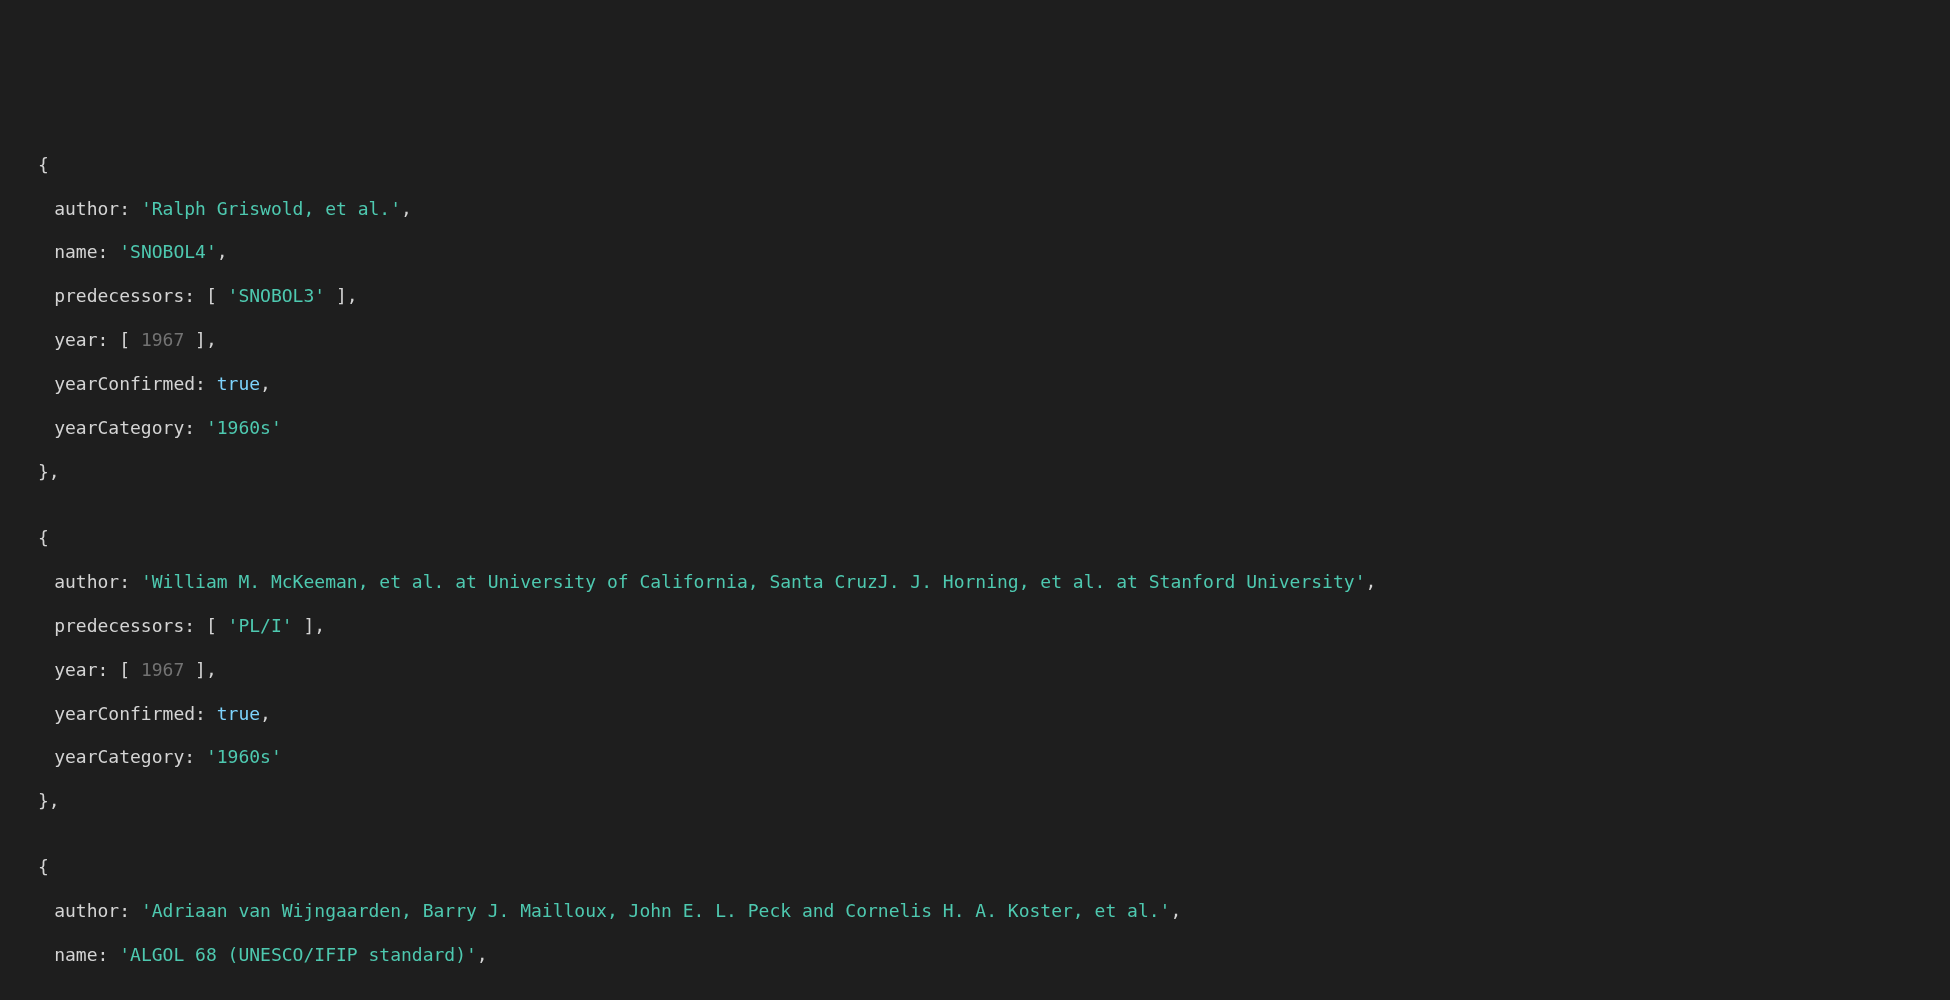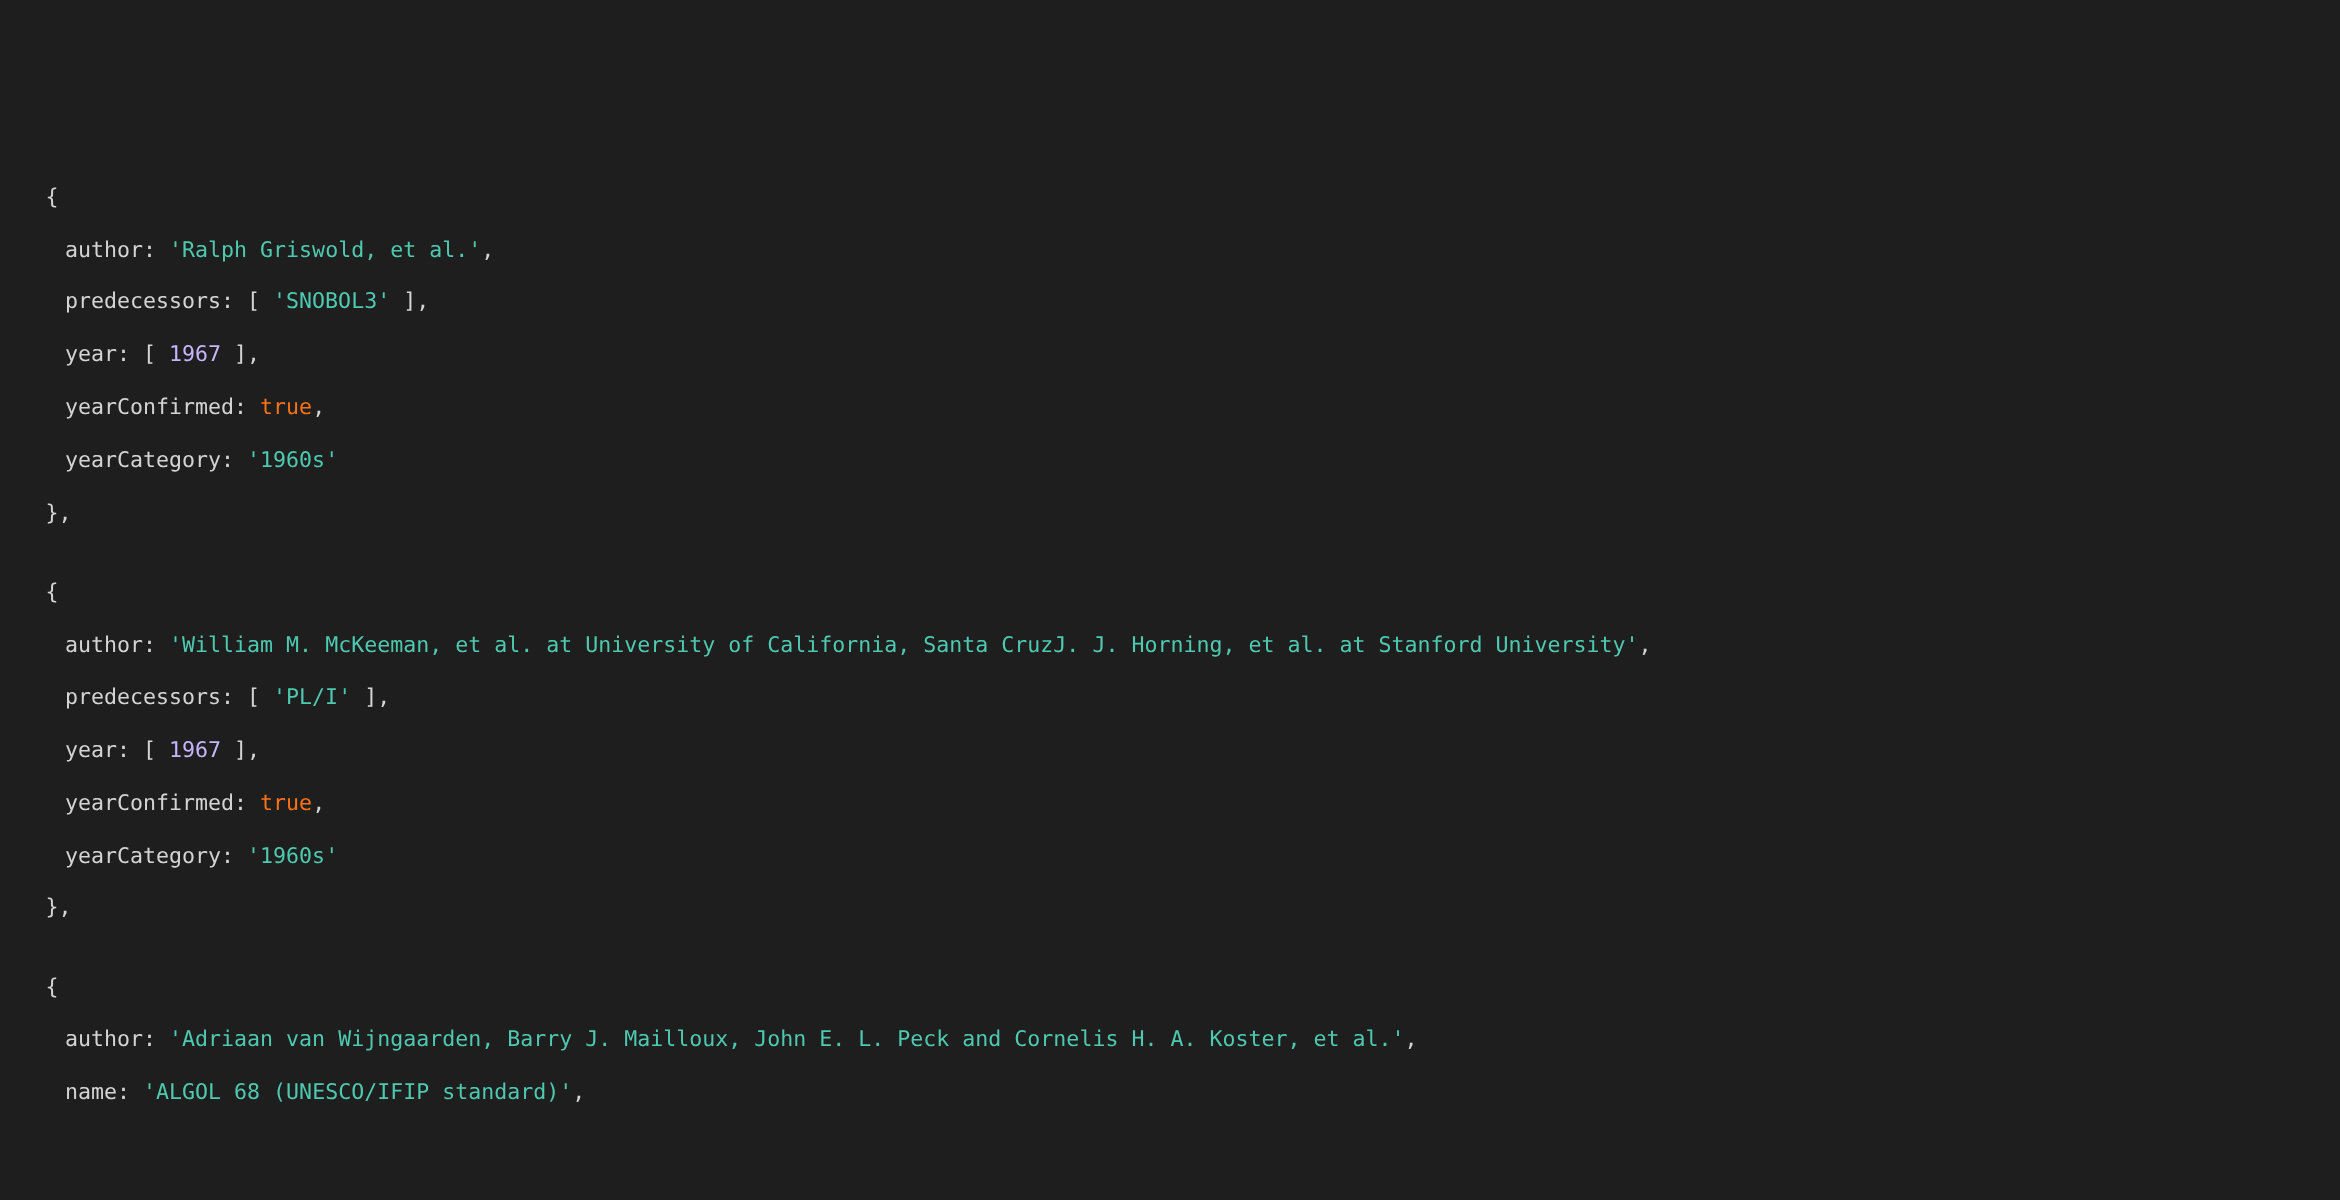--- a/index.html
+++ b/index.html
@@ -17,32 +17,33 @@
   }
   .term {
     padding: 0 0 0 0;
   }
   .ln { display: block; }
   .i1 { padding-left: 3.5ch; }   
   .i2 { padding-left: 5.0ch; }   
   .key   { color: #d4d4d4; text-align: center; }
   .punc  { color: #d4d4d4; }
   .str   { color: #4ec9b0; text-align: center; }     
-  .num   { color: #c4b5fd; }     
-  .bool  { color: #f97316; }
+  .num   { color: #737373; }     
+  .bool  { color: #7dd3fc; }
 </style>
 </head>
 <body>
 
 
 
 <div class="term">
 
 <span class="ln i1"><span class="punc">{</span></span>
 <span class="ln i2"><span class="key">author</span><span class="punc">: </span><span class="str">'<span>Ralph Griswold, et al.</span>'</span><span class="punc">,</span></span>
+<span class="ln i2"><span class="key">name</span><span class="punc">: </span><span class="str">'<span>SNOBOL4</span>'</span><span class="punc">,</span></span>
 <span class="ln i2"><span class="key">predecessors</span><span class="punc">: [ </span><span class="str">'<span>SNOBOL3</span>'</span><span class="punc"> ],</span></span>
 <span class="ln i2"><span class="key">year</span><span class="punc">: [ </span><span class="num">1967</span><span class="punc"> ],</span></span>
 <span class="ln i2"><span class="key">yearConfirmed</span><span class="punc">: </span><span class="bool">true</span><span class="punc">,</span></span>
 <span class="ln i2"><span class="key">yearCategory</span><span class="punc">: </span><span class="str">'<span>1960s</span>'</span></span>
 <span class="ln i1"><span class="punc">},</span></span>
 
 <span class="ln i1"><span class="punc">{</span></span>
 <span class="ln i2"><span class="key">author</span><span class="punc">: </span><span class="str">'<span>William M. McKeeman, et al. at University of California, Santa CruzJ. J. Horning, et al. at Stanford University</span>'</span><span class="punc">,</span></span>
 <span class="ln i2"><span class="key">predecessors</span><span class="punc">: [ </span><span class="str">'<span>PL/I</span>'</span><span class="punc"> ],</span></span>
 <span class="ln i2"><span class="key">year</span><span class="punc">: [ </span><span class="num">1967</span><span class="punc"> ],</span></span>

